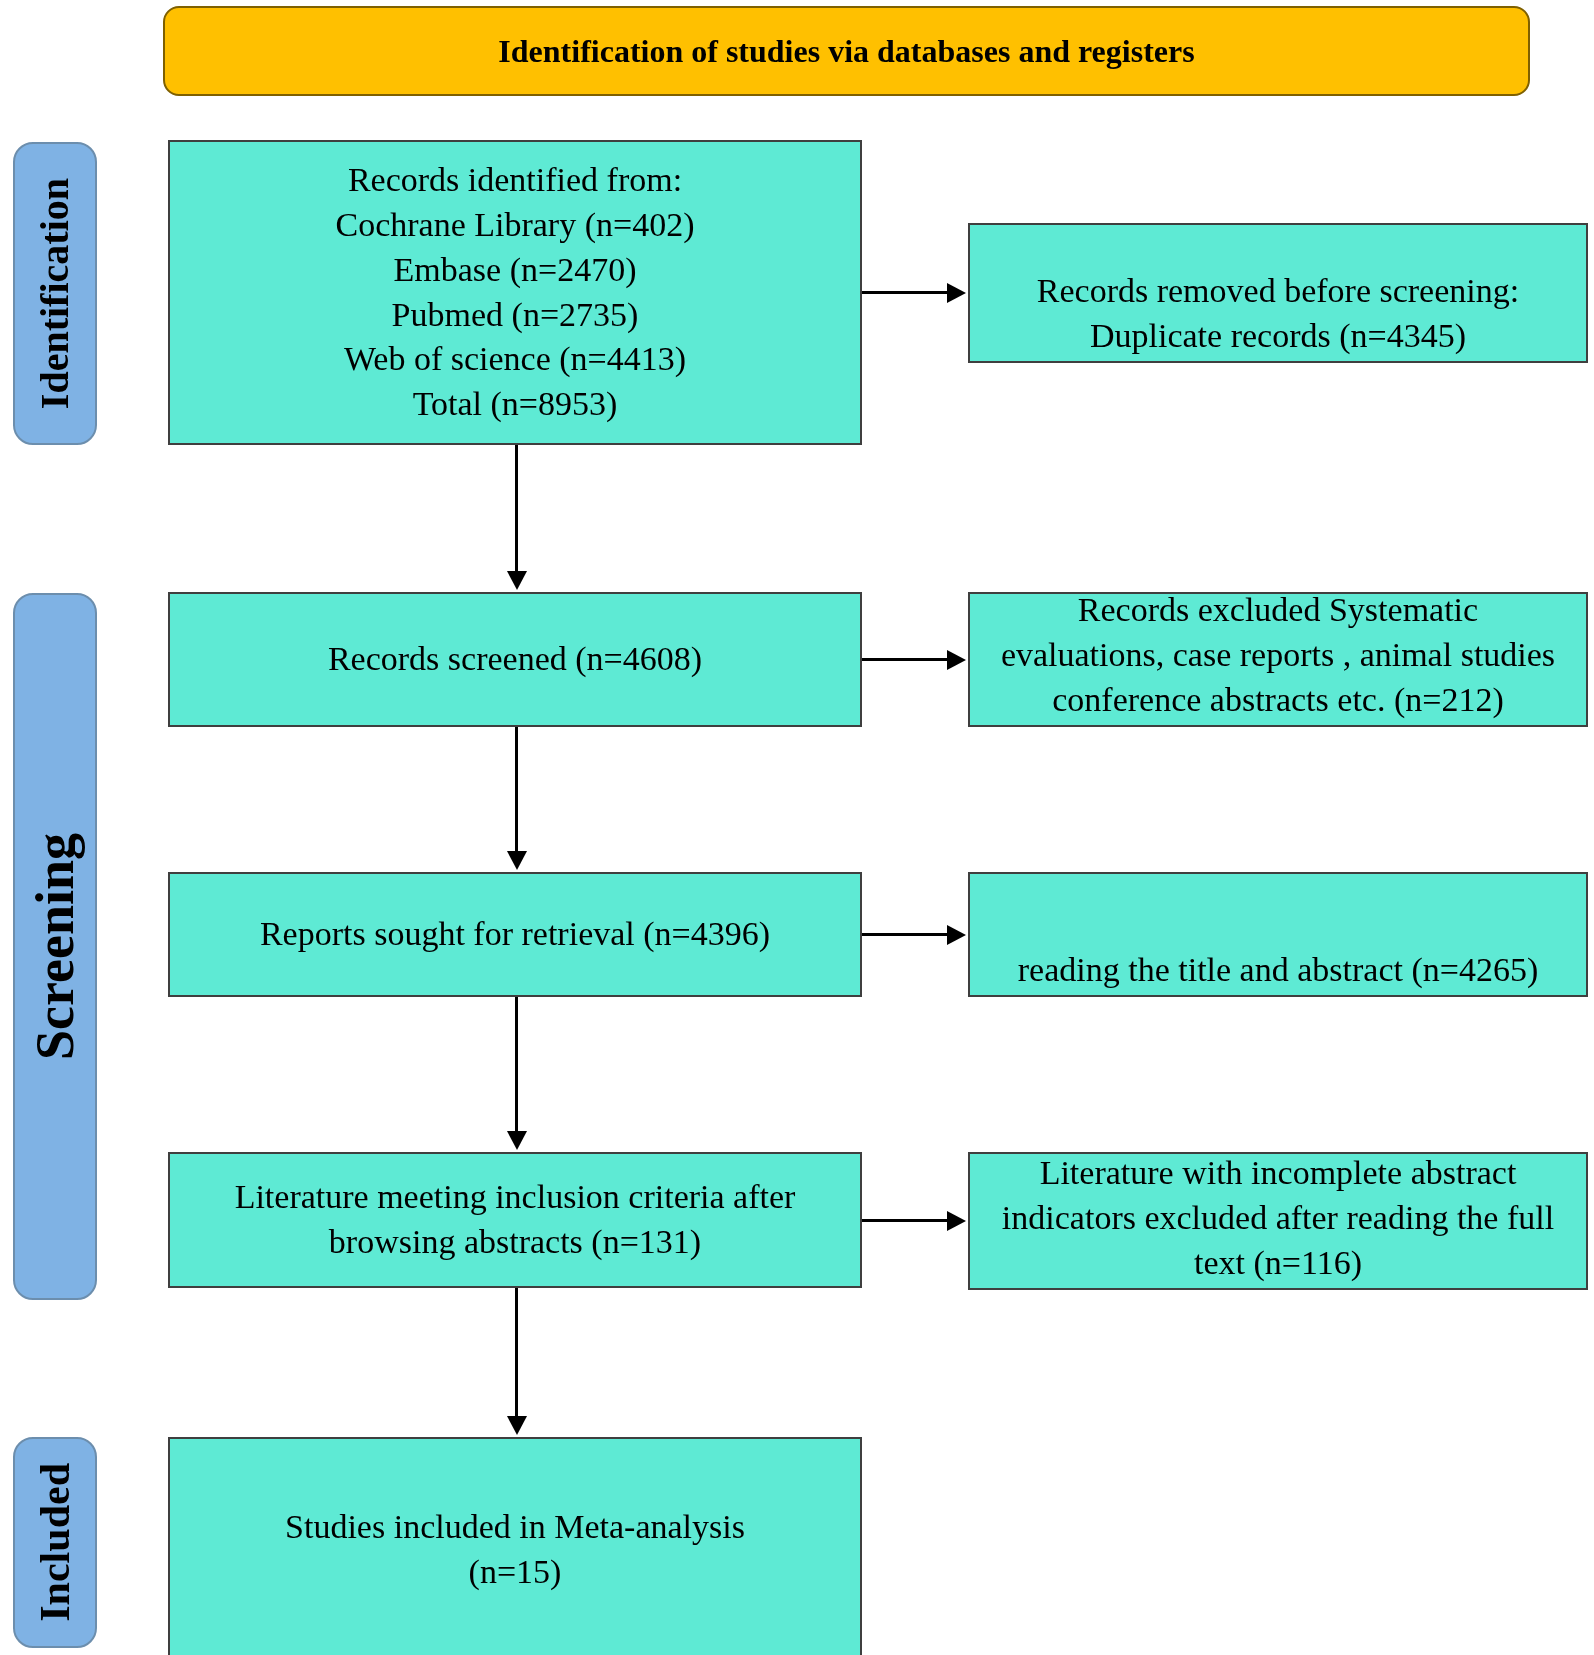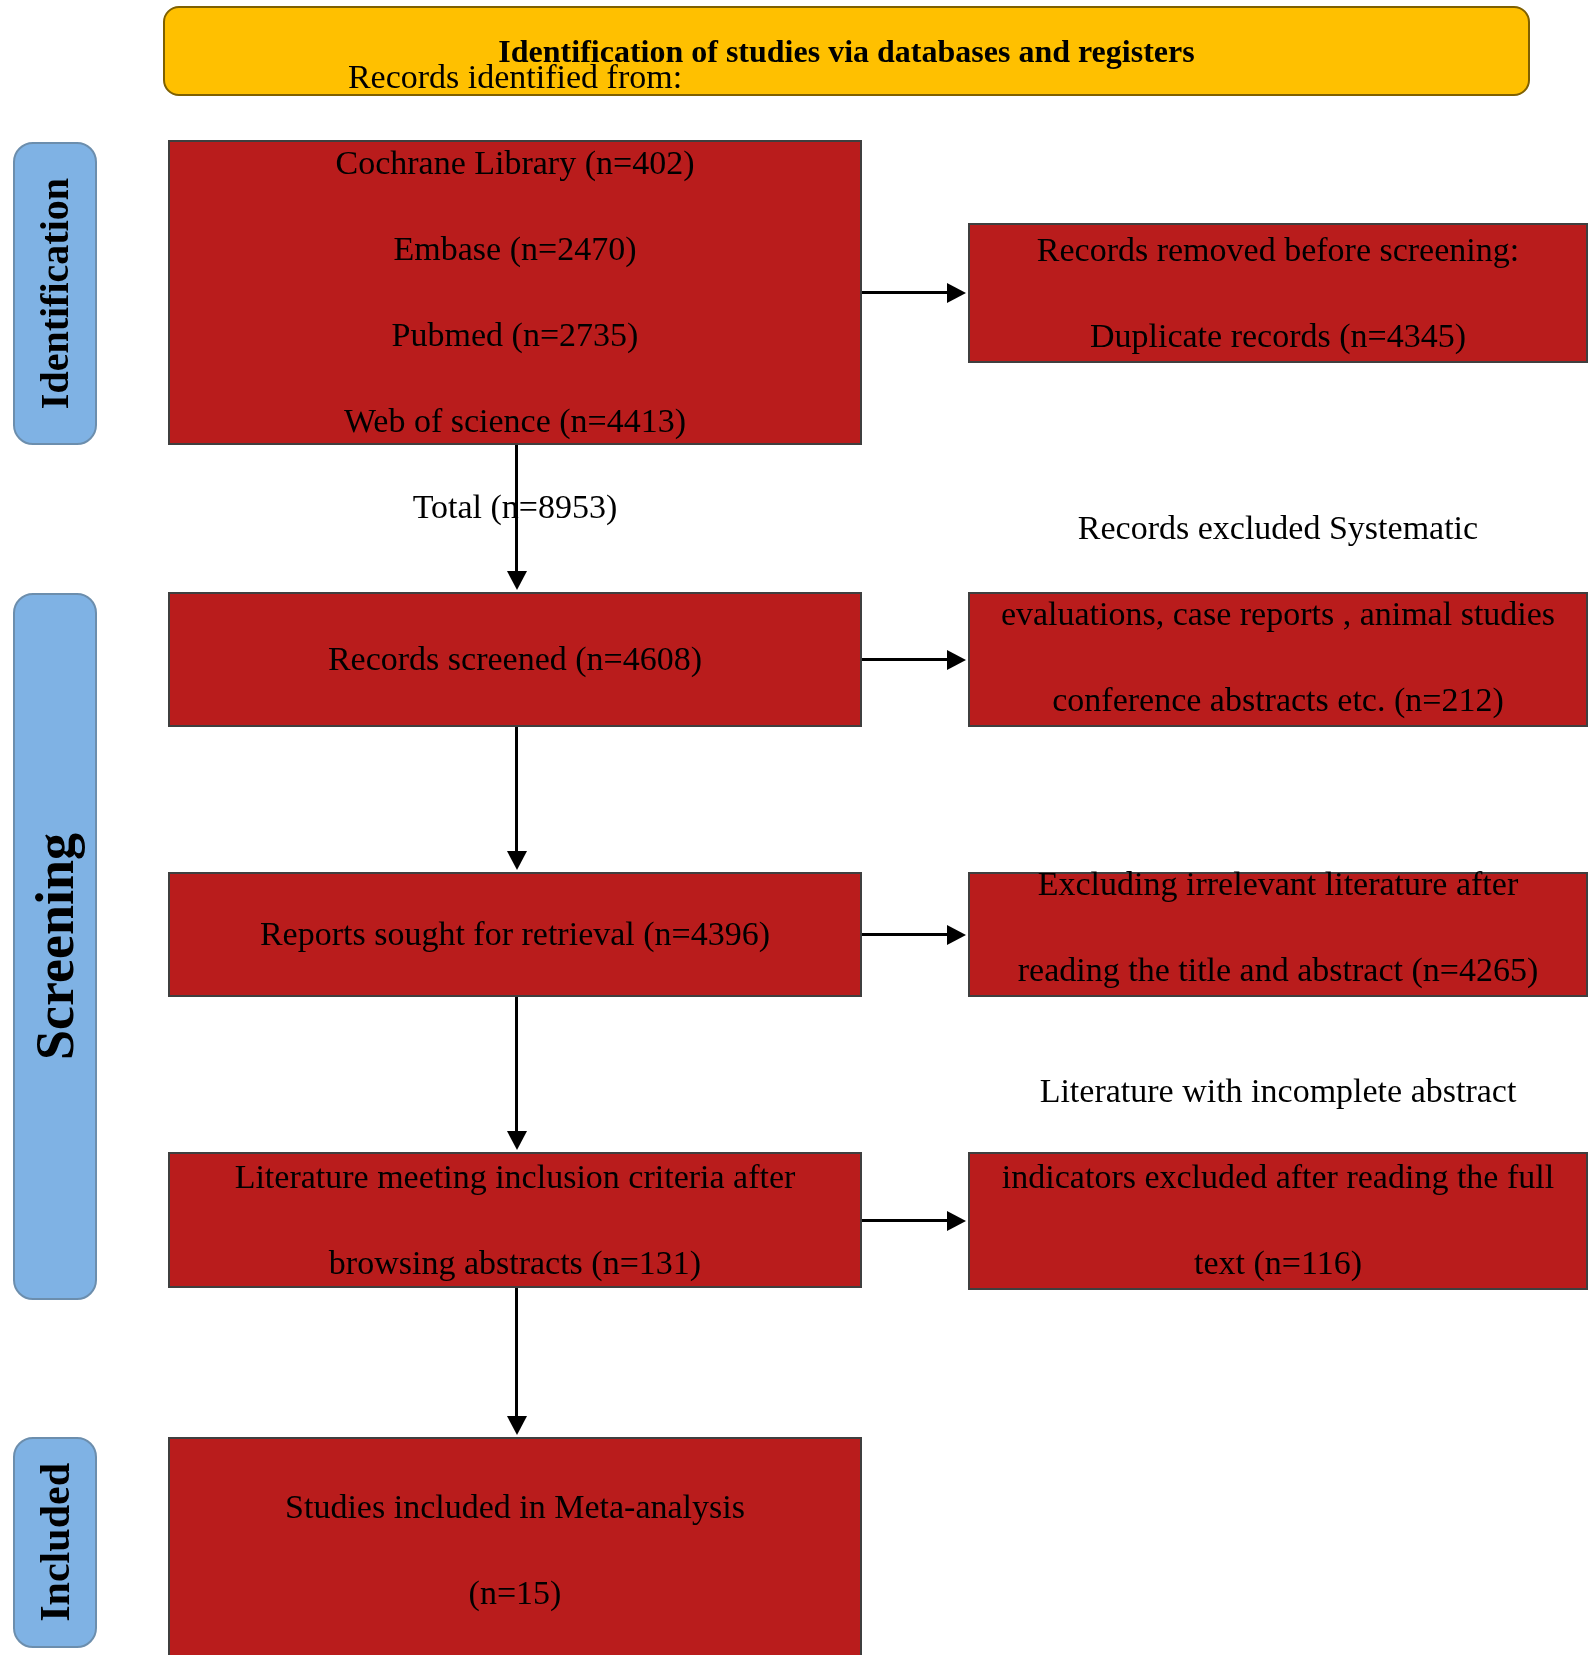--- a/index.html
+++ b/index.html
@@ -47,30 +47,29 @@
   #stage-identification { top: 142px; height: 303px; }
   #stage-identification .stage-label { font-size: 40px; }
   #stage-screening { top: 593px; height: 707px; }
   #stage-screening .stage-label { font-size: 54px; }
   #stage-included { top: 1437px; height: 211px; }
   #stage-included .stage-label { font-size: 42px; }
 
   
   .box {
     position: absolute;
-    background: #b91c1c;
+    background: #5eead4;
     border: 2px solid #3F3F3F;
     box-sizing: border-box;
     display: flex; flex-direction: column;
     align-items: center; justify-content: center;
     text-align: center;
     font-size: 34px;
     line-height: 1.32;
     padding: 2px 4px;
-    gap: 41px;
   }
   .box .line { display: block; white-space: nowrap; }
 
   .left-col  { left: 168px; width: 694px; }
   .right-col { left: 968px; width: 620px; justify-content: flex-end; }
 
   #box-records-identified { top: 140px;  height: 305px; }
   #box-records-screened   { top: 592px;  height: 135px; }
   #box-reports-sought     { top: 872px;  height: 125px; }
   #box-inclusion-criteria { top: 1152px; height: 136px; }
@@ -168,21 +167,20 @@
   <div class="box right-col" id="box-records-removed">
       <span class="line">Records removed before screening:</span>
       <span class="line">Duplicate records (n=4345)</span>
     </div>
   <div class="box right-col" id="box-records-excluded">
       <span class="line">Records excluded Systematic</span>
       <span class="line">evaluations, case reports , animal studies</span>
       <span class="line">conference abstracts etc. (n=212)</span>
     </div>
   <div class="box right-col" id="box-irrelevant-excluded">
-      <span class="line">Excluding irrelevant literature after</span>
       <span class="line">reading the title and abstract (n=4265)</span>
     </div>
   <div class="box right-col" id="box-incomplete-outcome">
       <span class="line">Literature with incomplete abstract</span>
       <span class="line">indicators excluded after reading the full</span>
       <span class="line">text (n=116)</span>
     </div>
 
   <div class="varrow" id="arrow-down-1"></div>
   <div class="varrow" id="arrow-down-2"></div>

